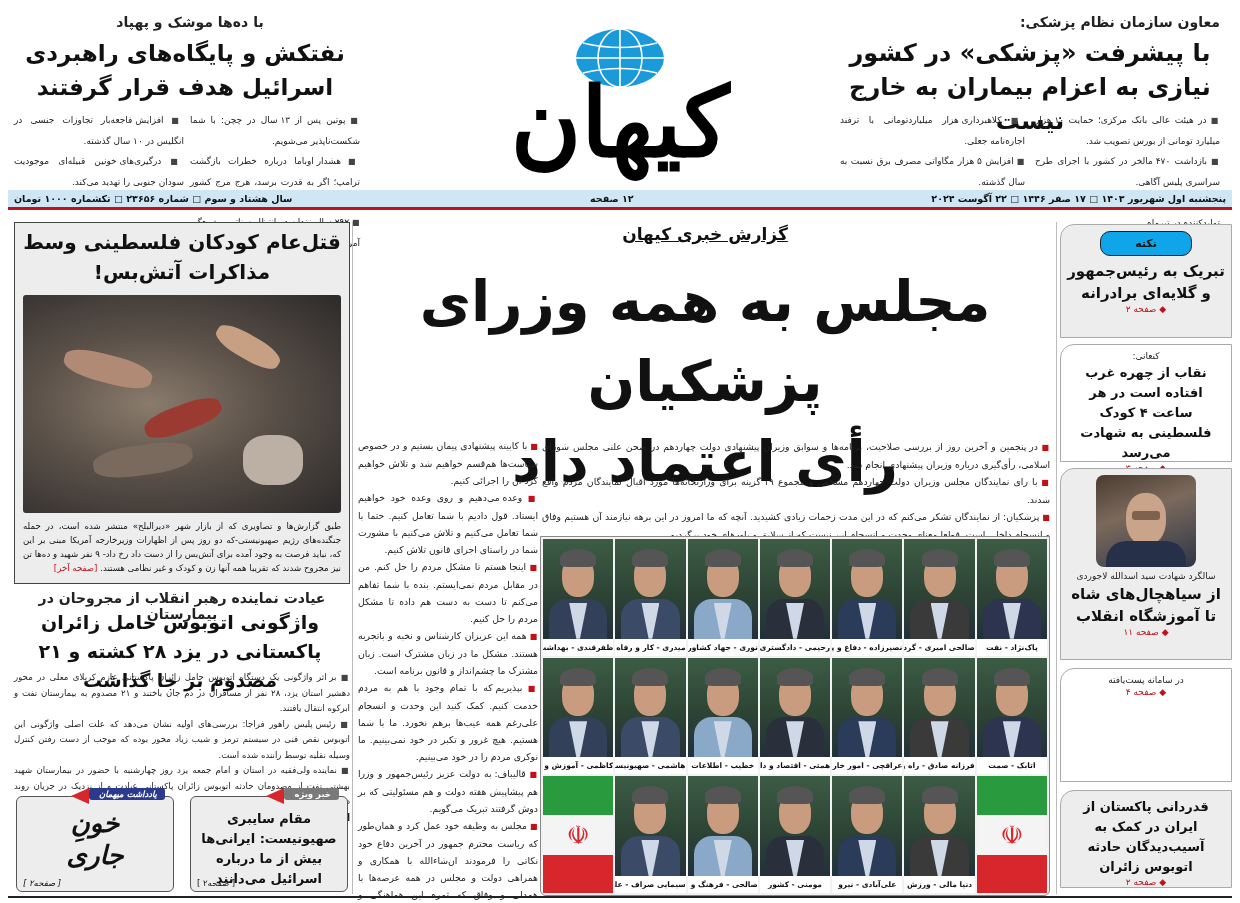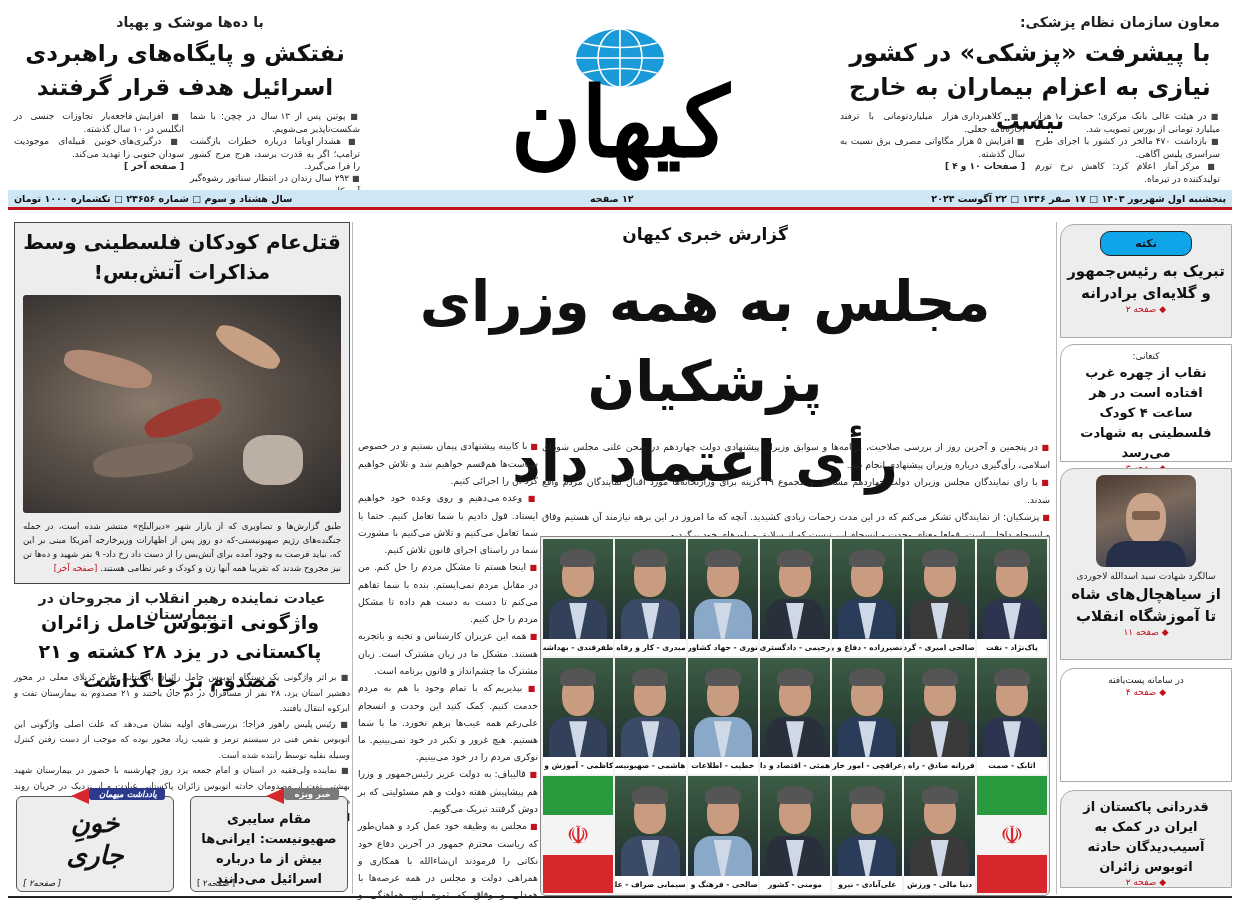--- a/index.html
+++ b/index.html
@@ -1,20 +1,20 @@
 <!DOCTYPE html>
 <html><head>
 <meta charset="utf-8">
 <style>
   * { box-sizing: border-box; margin: 0; padding: 0; }
   html, body { width: 1240px; height: 903px; background: #fff; overflow: hidden; }
   body { font-family: "DejaVu Sans", sans-serif; color: #111; direction: rtl; position: relative; }
   .abs { position: absolute; }
   .kicker { font-size: 14px; font-weight: bold; text-align: center; color: #222; }
-  .bul { font-size: 9px; line-height: 12px; color: #222; text-align: justify; }
+  .bul { font-size: 9px; line-height: 20px; color: #222; text-align: justify; }
   .bul p::before { content: "■ "; color: #444; font-size: 8px; }
   .red-bul p::before { color: #c0121b; }
   .pg { font-size: 9px; font-weight: bold; color: #222; }
   .pgred { font-size: 9px; color: #c0121b; text-align: center; }
   .pgred::before { content: "◆ "; }
 
   
   #tr-kicker { right: 20px; top: 14px; width: 380px; text-align: right; }
   #tr-head { right: 20px; top: 36px; width: 380px; font-size: 24px; font-weight: 900; line-height: 34px; text-align: center; }
   #tr-b1 { right: 20px; top: 110px; width: 185px; }
@@ -33,21 +33,21 @@
   
   #datebar { left: 8px; top: 190px; width: 1224px; height: 20px; background: #cfe7f5; border-bottom: 3px solid #c0121b; display: flex; align-items: center; justify-content: space-between; padding: 0 6px; font-size: 9.5px; font-weight: bold; }
 
   
   .rbox { position: absolute; right: 8px; width: 172px; background: #ededed; border: 1px solid #aaa; border-radius: 14px 0 0 0; text-align: center; padding: 6px 6px; }
   .rbox .rk { font-size: 9px; color: #222; margin-bottom: 2px; }
   .rbox .rh { font-size: 15px; font-weight: 900; line-height: 22px; }
   #nokte-tag { display: inline-block; border: 1.5px solid #222; border-radius: 10px; padding: 5px 34px; font-size: 11px; font-weight: bold; background: #0ea5e9; margin-bottom: 4px; }
 
   
-  #m-kicker { left: 355px; top: 224px; width: 700px; font-size: 17px; font-weight: bold; text-align: center; }
+  #m-kicker { left: 355px; top: 224px; width: 700px; font-size: 17px; font-weight: bold; text-align: center; text-decoration: underline; }
   #m-head { left: 355px; top: 262px; width: 700px; font-size: 56px; font-weight: 900; line-height: 80px; text-align: center; letter-spacing: -1px; }
   #m-bul { left: 542px; top: 438px; width: 508px; font-size: 9.3px; line-height: 17px; }
   #m-col2 { left: 358px; top: 437px; width: 180px; font-size: 9.3px; line-height: 17px; }
 
   
   #grid { left: 540px; top: 536px; width: 510px; height: 360px; border: 1px solid #888; border-radius: 0 0 6px 6px; background: #f2f2f2; display: grid; grid-template-columns: repeat(7, 1fr); grid-template-rows: repeat(3, 1fr); gap: 2px; padding: 2px; direction: rtl; }
   .cell { position: relative; background: #2f4a3a; overflow: hidden; }
   .cell .bg { position: absolute; inset: 0 0 17px 0; background: linear-gradient(180deg, #3c5c45 0%, #2d4435 55%, #22303a 100%); }
   .cell .face { position: absolute; left: 50%; top: 16px; width: 32px; height: 42px; margin-left: -16px; border-radius: 46% 46% 44% 44%; background: #c99c80; }
   .cell .hair { position: absolute; left: 50%; top: 10px; width: 36px; height: 18px; margin-left: -18px; border-radius: 50% 50% 20% 20%; background: #555; }

